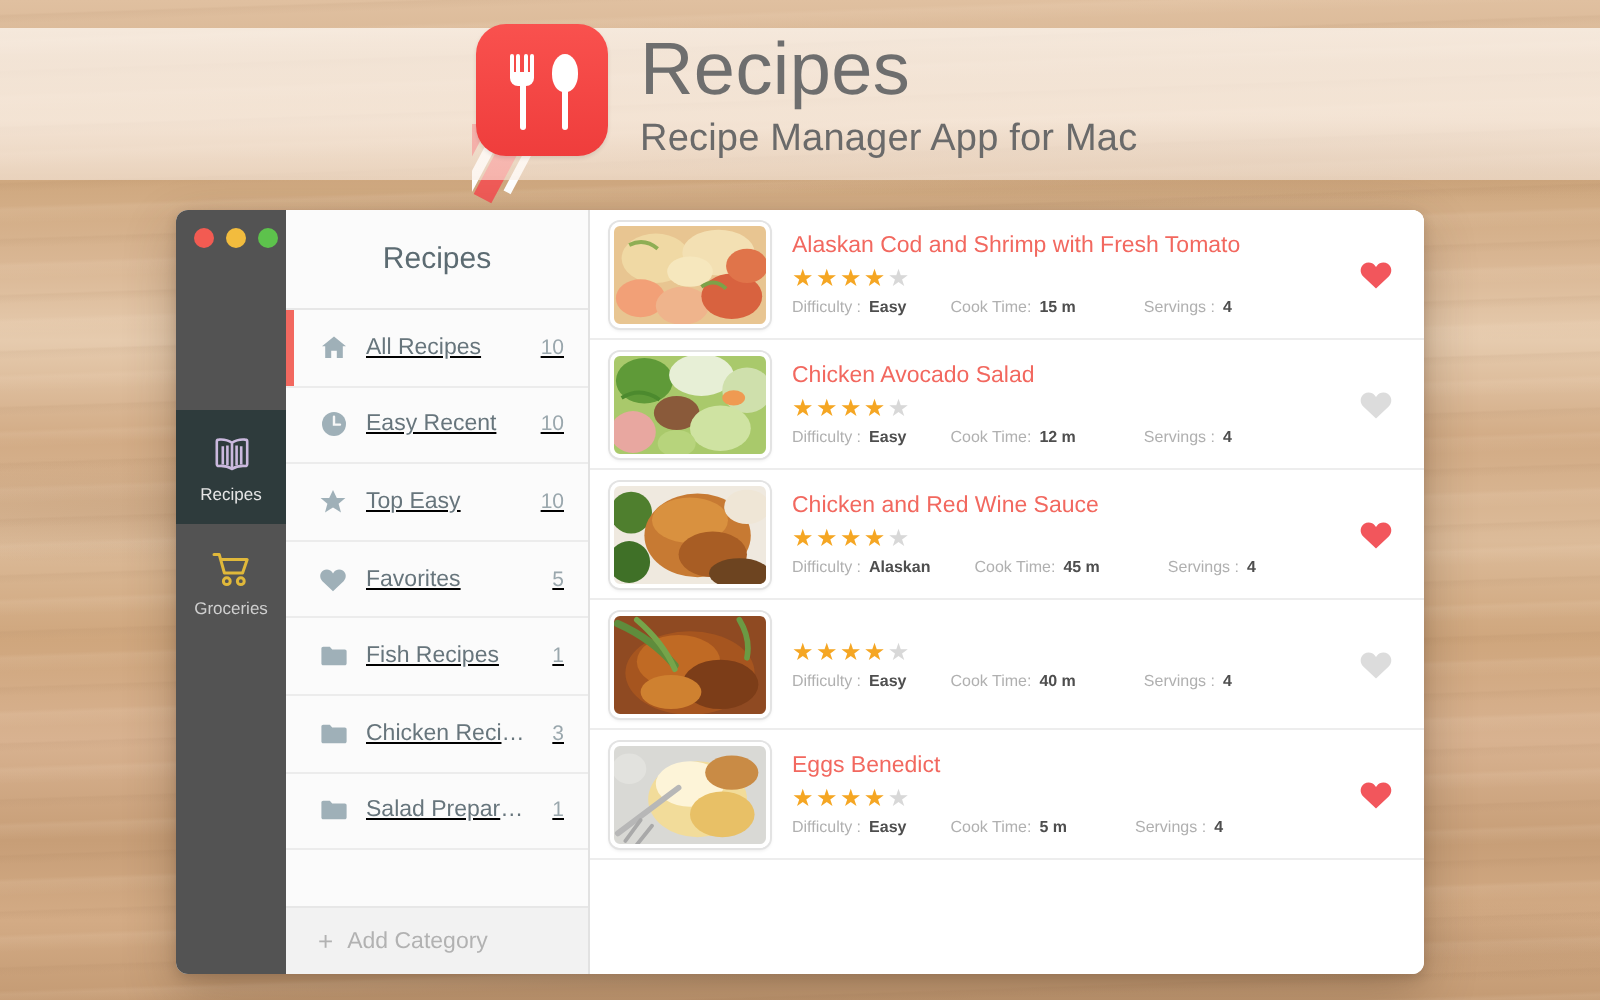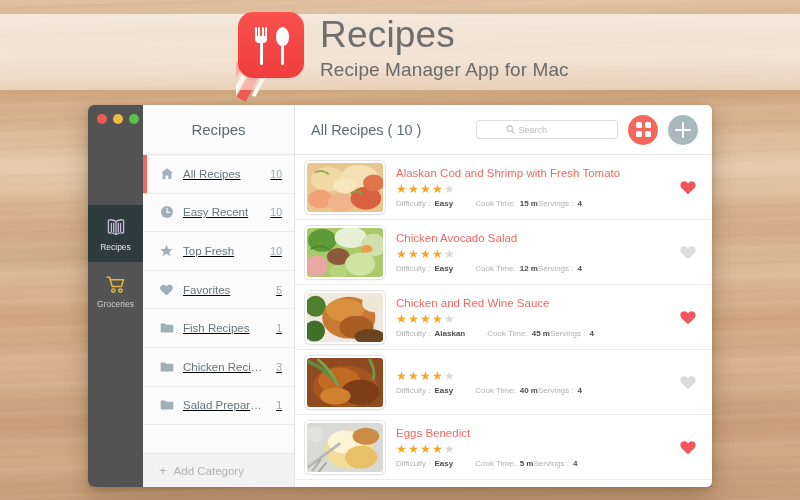--- a/index.html
+++ b/index.html
@@ -228,21 +228,21 @@
     font-size: 11.5px; color: #f2685f; white-space: nowrap;
     overflow: hidden; text-overflow: ellipsis; margin-bottom: 3px;
   }
   .stars { font-size: 12px; letter-spacing: 1.2px; line-height: 14px; margin-bottom: 3px; }
   .stars .on  { color: #f5a623; }
   .stars .off { color: #d8d8d8; }
   .meta { display: flex; align-items: center; font-size: 8px; color: #a8a8a8; white-space: nowrap; }
   .meta .k { color: #b0b0b0; }
   .meta .v { color: #4e4e4e; font-weight: bold; margin-left: 4px; }
   .meta .g1 { margin-left: 22px; }
-  .meta .g2 { }
+  .meta .g2 { margin-left: 34px; }
   .fav { width: 20px; flex: 0 0 20px; display:flex; align-items:center; justify-content:center; }
 </style>
 </head>
 <body>
 
 <div class="wood"></div>
 <div class="banner"></div>
 
 <div class="ribbon">
   <i class="r1"></i>
@@ -328,21 +328,21 @@
         <span class="clabel">Easy Recent</span>
         <span class="ccount">10</span>
       </div>
 
       <div class="cat">
         <span class="cico">
           <svg width="15" height="14" viewBox="0 0 15 14" fill="#9fb0b8">
               <path d="M7.5 1 9.4 5h4.3l-3.4 2.9 1.2 4.3-4-2.5-4 2.5L4.7 7.9 1.3 5h4.3z"></path>
             </svg>
         </span>
-        <span class="clabel">Top Fresh</span>
+        <span class="clabel">Top Easy</span>
         <span class="ccount">10</span>
       </div>
 
       <div class="cat">
         <span class="cico">
           <svg width="15" height="14" viewBox="0 0 15 14" fill="#9fb0b8">
               <path d="M7.5 12.6 2.2 7.6C.6 6 .8 3.5 2.6 2.3c1.5-1 3.5-.6 4.5.8l.4.6.4-.6c1-1.4 3-1.8 4.5-.8 1.8 1.2 2 3.7.4 5.3z"></path>
             </svg>
         </span>
         <span class="clabel">Favorites</span>
@@ -383,46 +383,20 @@
     </div>
 
     <div class="addcat">
       <span class="plus">+</span>
       <span>Add Category</span>
     </div>
   </div>
 
   <div class="main">
 
-    <div class="main-head">
-      <div class="main-title">All Recipes ( 10 )</div>
-
-      <div class="search">
-        <span class="sico">
-          <svg width="9" height="9" viewBox="0 0 10 10" fill="none" stroke="#bdbdbd" stroke-width="1.2">
-            <circle cx="4.1" cy="4.1" r="3.1"></circle>
-              <path d="M6.5 6.5 9.2 9.2" stroke-linecap="round"></path>
-          </svg>
-        </span>
-        <input type="text" placeholder="Search" style="">
-      </div>
-
-      <div class="rbtn grid">
-        <span class="gridglyph">
-          <span></span>
-            <span></span>
-            <span></span>
-            <span></span>
-        </span>
-      </div>
-
-      <div class="rbtn add">
-        <span class="plusglyph"></span>
-      </div>
-    </div>
 
     <div class="rows">
 
       <div class="row">
         <div class="thumb">
           <svg class="sv" viewBox="0 0 80 53" preserveAspectRatio="none">
             <rect width="80" height="53" fill="#e8c591"></rect>
             <ellipse cx="22" cy="17" rx="18" ry="13" fill="#f0d9a4"></ellipse>
             <ellipse cx="55" cy="14" rx="19" ry="12" fill="#f3e0b3"></ellipse>
             <ellipse cx="14" cy="38" rx="13" ry="10" fill="#f2a077"></ellipse>

